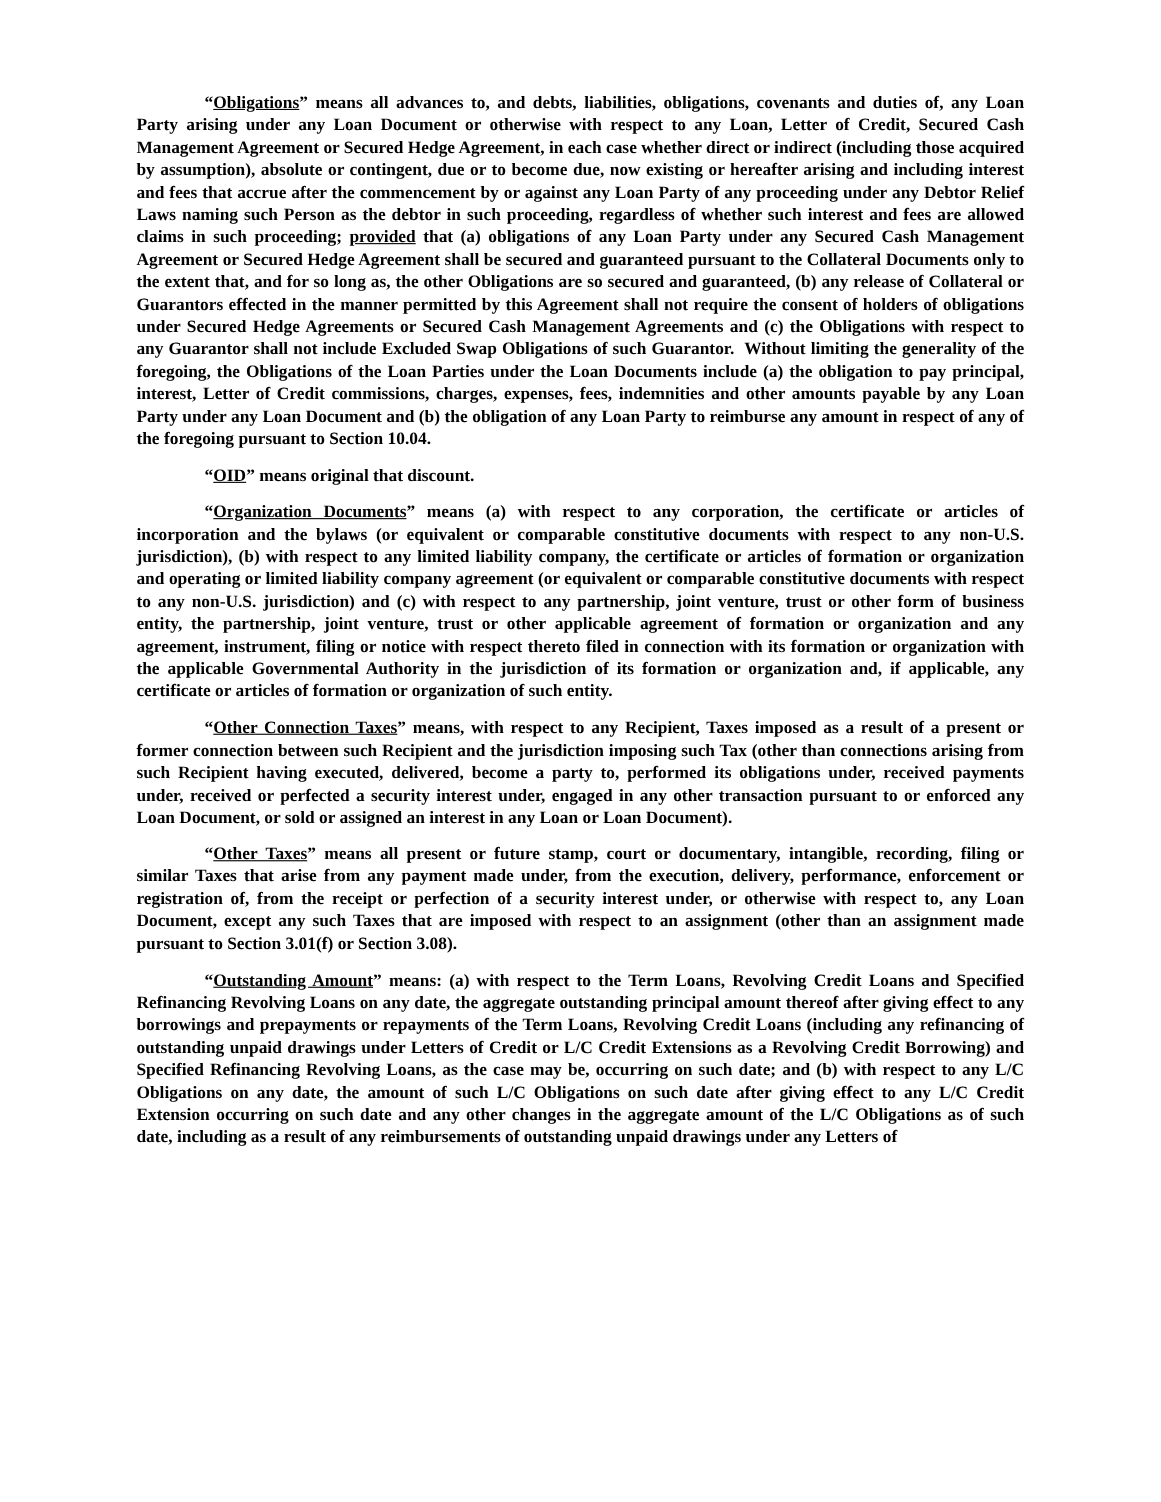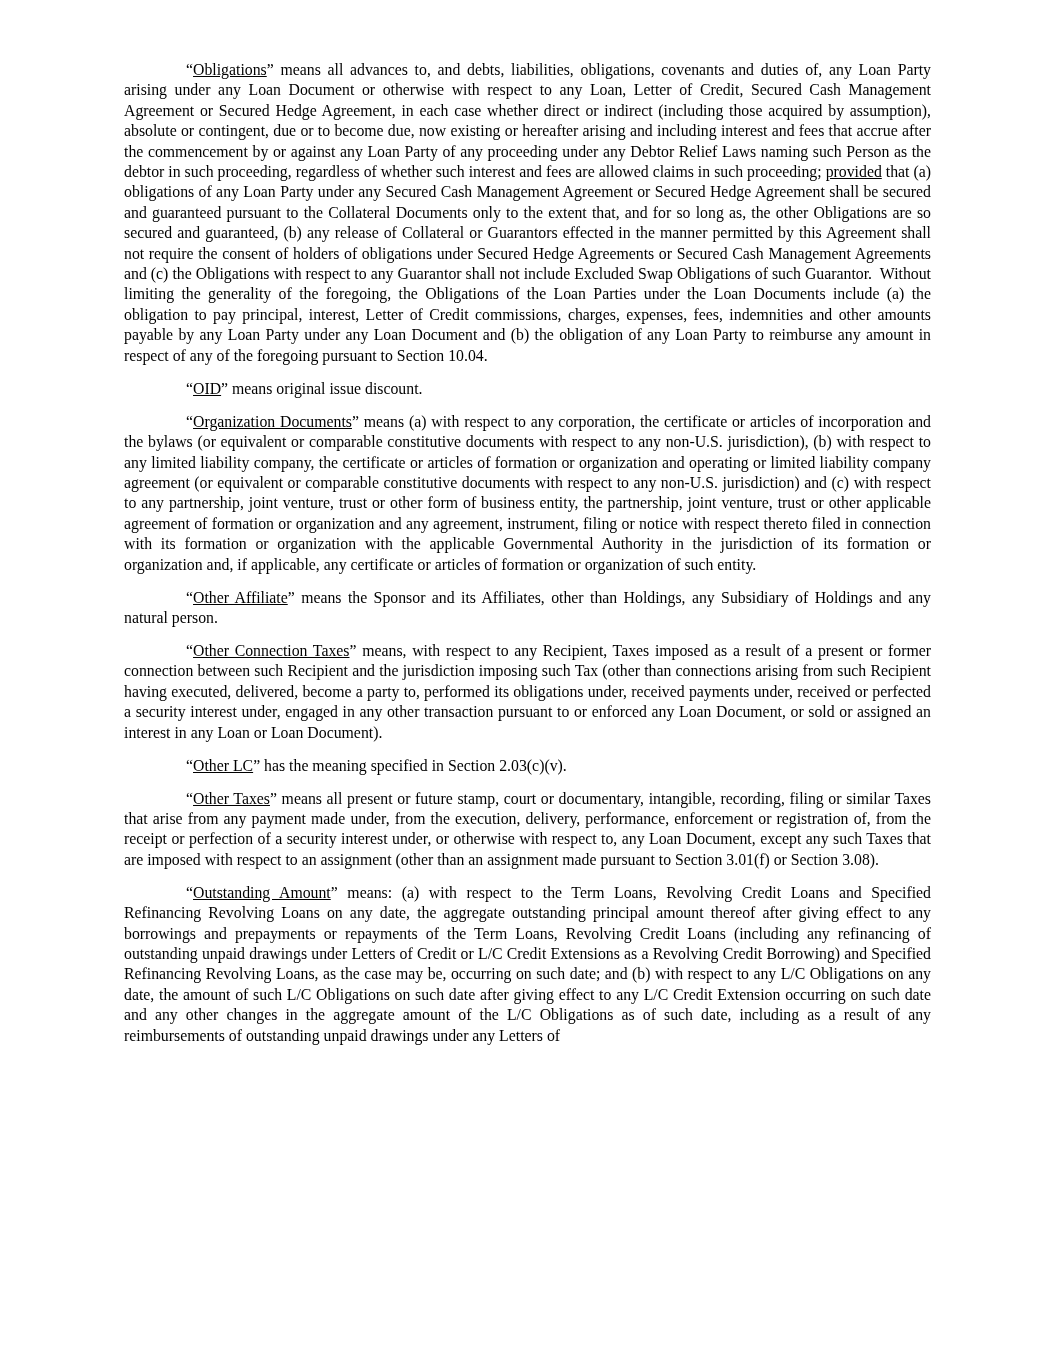--- a/index.html
+++ b/index.html
@@ -6,38 +6,37 @@
   .page {
     position: relative;
     width: 1055px;
     height: 1365px;
     background: #ffffff;
     color: #000000;
     font-family: "Liberation Serif", "DejaVu Serif", serif;
     font-size: 15.8px;
     line-height: 20.4px;
     box-sizing: border-box;
-    padding: 60px 124px 0 124px;
+    padding: 84px 124px 0 124px;
     overflow: hidden;
+    font-weight: bold;
   }
   .para {
     margin: 0 0 12.6px 0;
     text-align: justify;
     text-indent: 62px;
     white-space: pre-wrap;
   }
   .u { text-decoration: underline; }
 </style>
 </head>
 <body>
 
 <main class="page">
   <section>
       <p class="para"><span>“</span><span class="u">Obligations</span><span>” means all advances to, and debts, liabilities, obligations, covenants and duties of, any Loan Party arising under any Loan Document or otherwise with respect to any Loan, Letter of Credit, Secured Cash Management Agreement or Secured Hedge Agreement, in each case whether direct or indirect (including those acquired by assumption), absolute or contingent, due or to become due, now existing or hereafter arising and including interest and fees that accrue after the commencement by or against any Loan Party of any proceeding under any Debtor Relief Laws naming such Person as the debtor in such proceeding, regardless of whether such interest and fees are allowed claims in such proceeding; </span><span class="u">provided</span><span> that (a) obligations of any Loan Party under any Secured Cash Management Agreement or Secured Hedge Agreement shall be secured and guaranteed pursuant to the Collateral Documents only to the extent that, and for so long as, the other Obligations are so secured and guaranteed, (b) any release of Collateral or Guarantors effected in the manner permitted by this Agreement shall not require the consent of holders of obligations under Secured Hedge Agreements or Secured Cash Management Agreements and (c) the Obligations with respect to any Guarantor shall not include Excluded Swap Obligations of such Guarantor.  Without limiting the generality of the foregoing, the Obligations of the Loan Parties under the Loan Documents include (a) the obligation to pay principal, interest, Letter of Credit commissions, charges, expenses, fees, indemnities and other amounts payable by any Loan Party under any Loan Document and (b) the obligation of any Loan Party to reimburse any amount in respect of any of the foregoing pursuant to Section 10.04.</span></p>
-      <p class="para"><span>“</span><span class="u">OID</span><span>” means original issue discount.</span></p>
+      <p class="para"><span>“</span><span class="u">OID</span><span>” means original that discount.</span></p>
       <p class="para"><span>“</span><span class="u">Organization Documents</span><span>” means (a) with respect to any corporation, the certificate or articles of incorporation and the bylaws (or equivalent or comparable constitutive documents with respect to any non-U.S. jurisdiction), (b) with respect to any limited liability company, the certificate or articles of formation or organization and operating or limited liability company agreement (or equivalent or comparable constitutive documents with respect to any non-U.S. jurisdiction) and (c) with respect to any partnership, joint venture, trust or other form of business entity, the partnership, joint venture, trust or other applicable agreement of formation or organization and any agreement, instrument, filing or notice with respect thereto filed in connection with its formation or organization with the applicable Governmental Authority in the jurisdiction of its formation or organization and, if applicable, any certificate or articles of formation or organization of such entity.</span></p>
-      <p class="para"><span>“</span><span class="u">Other Affiliate</span><span>” means the Sponsor and its Affiliates, other than Holdings, any Subsidiary of Holdings and any natural person.</span></p>
       <p class="para"><span>“</span><span class="u">Other Connection Taxes</span><span>” means, with respect to any Recipient, Taxes imposed as a result of a present or former connection between such Recipient and the jurisdiction imposing such Tax (other than connections arising from such Recipient having executed, delivered, become a party to, performed its obligations under, received payments under, received or perfected a security interest under, engaged in any other transaction pursuant to or enforced any Loan Document, or sold or assigned an interest in any Loan or Loan Document).</span></p>
-      <p class="para"><span>“</span><span class="u">Other LC</span><span>” has the meaning specified in Section 2.03(c)(v).</span></p>
       <p class="para"><span>“</span><span class="u">Other Taxes</span><span>” means all present or future stamp, court or documentary, intangible, recording, filing or similar Taxes that arise from any payment made under, from the execution, delivery, performance, enforcement or registration of, from the receipt or perfection of a security interest under, or otherwise with respect to, any Loan Document, except any such Taxes that are imposed with respect to an assignment (other than an assignment made pursuant to Section 3.01(f) or Section 3.08).</span></p>
       <p class="para"><span>“</span><span class="u">Outstanding Amount</span><span>” means: (a) with respect to the Term Loans, Revolving Credit Loans and Specified Refinancing Revolving Loans on any date, the aggregate outstanding principal amount thereof after giving effect to any borrowings and prepayments or repayments of the Term Loans, Revolving Credit Loans (including any refinancing of outstanding unpaid drawings under Letters of Credit or L/C Credit Extensions as a Revolving Credit Borrowing) and Specified Refinancing Revolving Loans, as the case may be, occurring on such date; and (b) with respect to any L/C Obligations on any date, the amount of such L/C Obligations on such date after giving effect to any L/C Credit Extension occurring on such date and any other changes in the aggregate amount of the L/C Obligations as of such date, including as a result of any reimbursements of outstanding unpaid drawings under any Letters of</span></p>
     </section>
 </main>
 
 </body></html>

